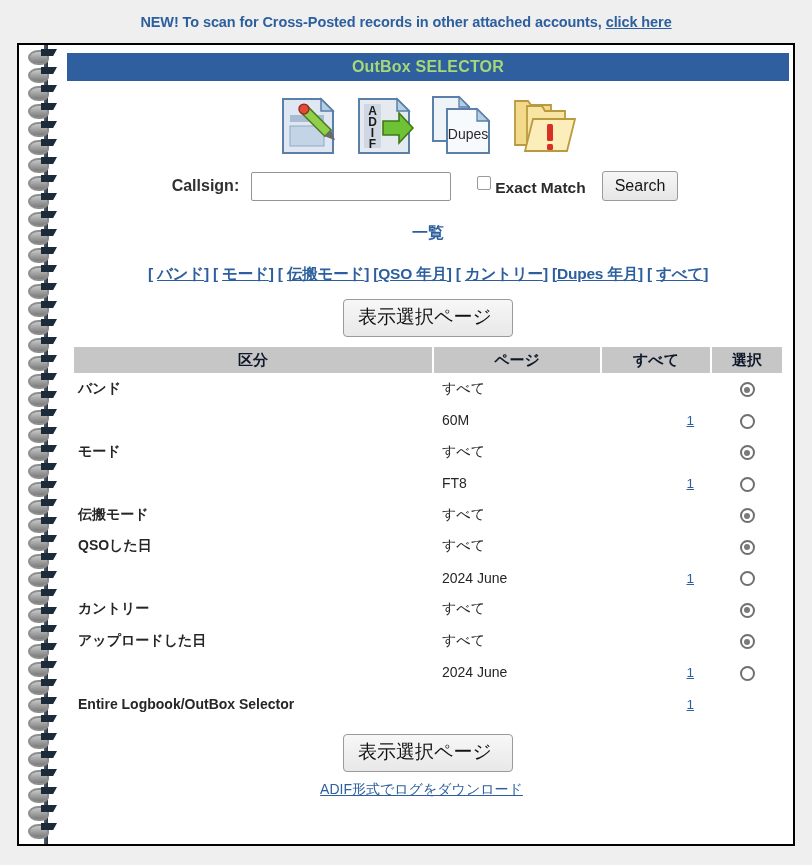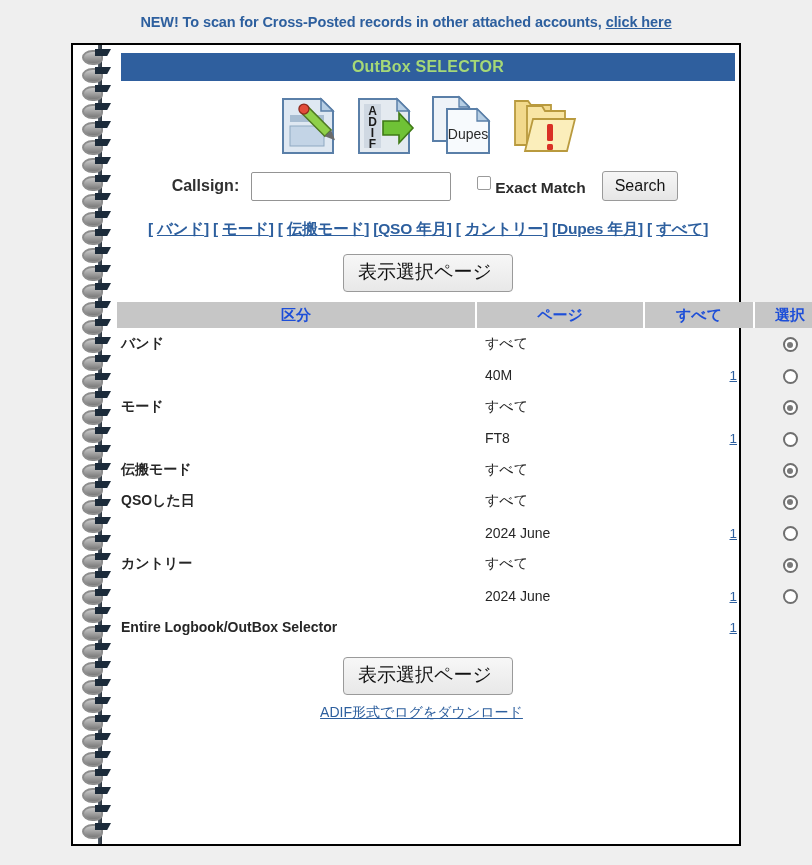--- a/index.html
+++ b/index.html
@@ -31,21 +31,21 @@
     color: #2d5f9e;
     text-decoration: underline;
     font-weight: bold;
     cursor: pointer;
   }
 
   
   .notebook {
     position: relative;
     margin: 0 auto;
-    width: 670px;
+    width: 778px;
     height: 803px;
     background: #ffffff;
     border: 2px solid #000000;
     border-left: 2px solid #000;
   }
   .spiral {
     position: absolute;
     left: 0; top: 0;
     width: 44px;
     height: 100%;
@@ -213,21 +213,21 @@
   
   table.sel {
     width: 708px;
     margin: 0 auto;
     border-collapse: separate;
     border-spacing: 0;
     table-layout: fixed;
   }
   table.sel thead th {
     background: #c6c6c6;
-    color: #1d4ed8;
+    color: #0f172a;
     font-size: 15px;
     font-weight: bold;
     height: 26px;
     text-align: center;
     border-right: 2px solid #ffffff;
   }
   table.sel thead th:last-child { border-right: none; }
   table.sel td {
     font-size: 14px;
     height: 31.5px;
@@ -398,20 +398,21 @@
     <div class="searchrow">
       <span class="callsign-label">Callsign:</span>
       <input class="callsign-input" type="text" placeholder="" style="">
       <span class="exact-wrap">
         <span class="cbox"></span>
         <span class="exact-label">Exact Match</span>
       </span>
       <button class="search-btn">Search</button>
     </div>
 
+    <div class="list-heading">一覧</div>
 
     <div class="navlinks">
       <span class="brk">[&nbsp;</span><a>バンド</a><span class="brk">]</span>
       <span class="brk">[&nbsp;</span><a>モード</a><span class="brk">]</span>
       <span class="brk">[&nbsp;</span><a>伝搬モード</a><span class="brk">]</span>
       <span class="brk">[</span><a>QSO 年月</a><span class="brk">]</span>
       <span class="brk">[&nbsp;</span><a>カントリー</a><span class="brk">]</span>
       <span class="brk">[</span><a>Dupes 年月</a><span class="brk">]</span>
       <span class="brk">[&nbsp;</span><a>すべて</a><span class="brk">]</span>
     </div>
@@ -437,21 +438,21 @@
       </thead>
       <tbody>
           <tr>
             <td class="c-kubun">バンド</td>
             <td class="c-page">すべて</td>
             <td class="c-all"></td>
             <td class="c-sel"><span class="radio on"></span></td>
           </tr>
           <tr>
             <td class="c-kubun"></td>
-            <td class="c-page">40M</td>
+            <td class="c-page">60M</td>
             <td class="c-all"><a>1</a></td>
             <td class="c-sel"><span class="radio"></span></td>
           </tr>
           <tr>
             <td class="c-kubun">モード</td>
             <td class="c-page">すべて</td>
             <td class="c-all"></td>
             <td class="c-sel"><span class="radio on"></span></td>
           </tr>
           <tr>
@@ -478,20 +479,26 @@
             <td class="c-all"><a>1</a></td>
             <td class="c-sel"><span class="radio"></span></td>
           </tr>
           <tr>
             <td class="c-kubun">カントリー</td>
             <td class="c-page">すべて</td>
             <td class="c-all"></td>
             <td class="c-sel"><span class="radio on"></span></td>
           </tr>
           <tr>
+            <td class="c-kubun">アップロードした日</td>
+            <td class="c-page">すべて</td>
+            <td class="c-all"></td>
+            <td class="c-sel"><span class="radio on"></span></td>
+          </tr>
+          <tr>
             <td class="c-kubun"></td>
             <td class="c-page">2024 June</td>
             <td class="c-all"><a>1</a></td>
             <td class="c-sel"><span class="radio"></span></td>
           </tr>
           <tr>
             <td class="c-kubun">Entire Logbook/OutBox Selector</td>
             <td class="c-page"></td>
             <td class="c-all"><a>1</a></td>
             <td class="c-sel"></td>

